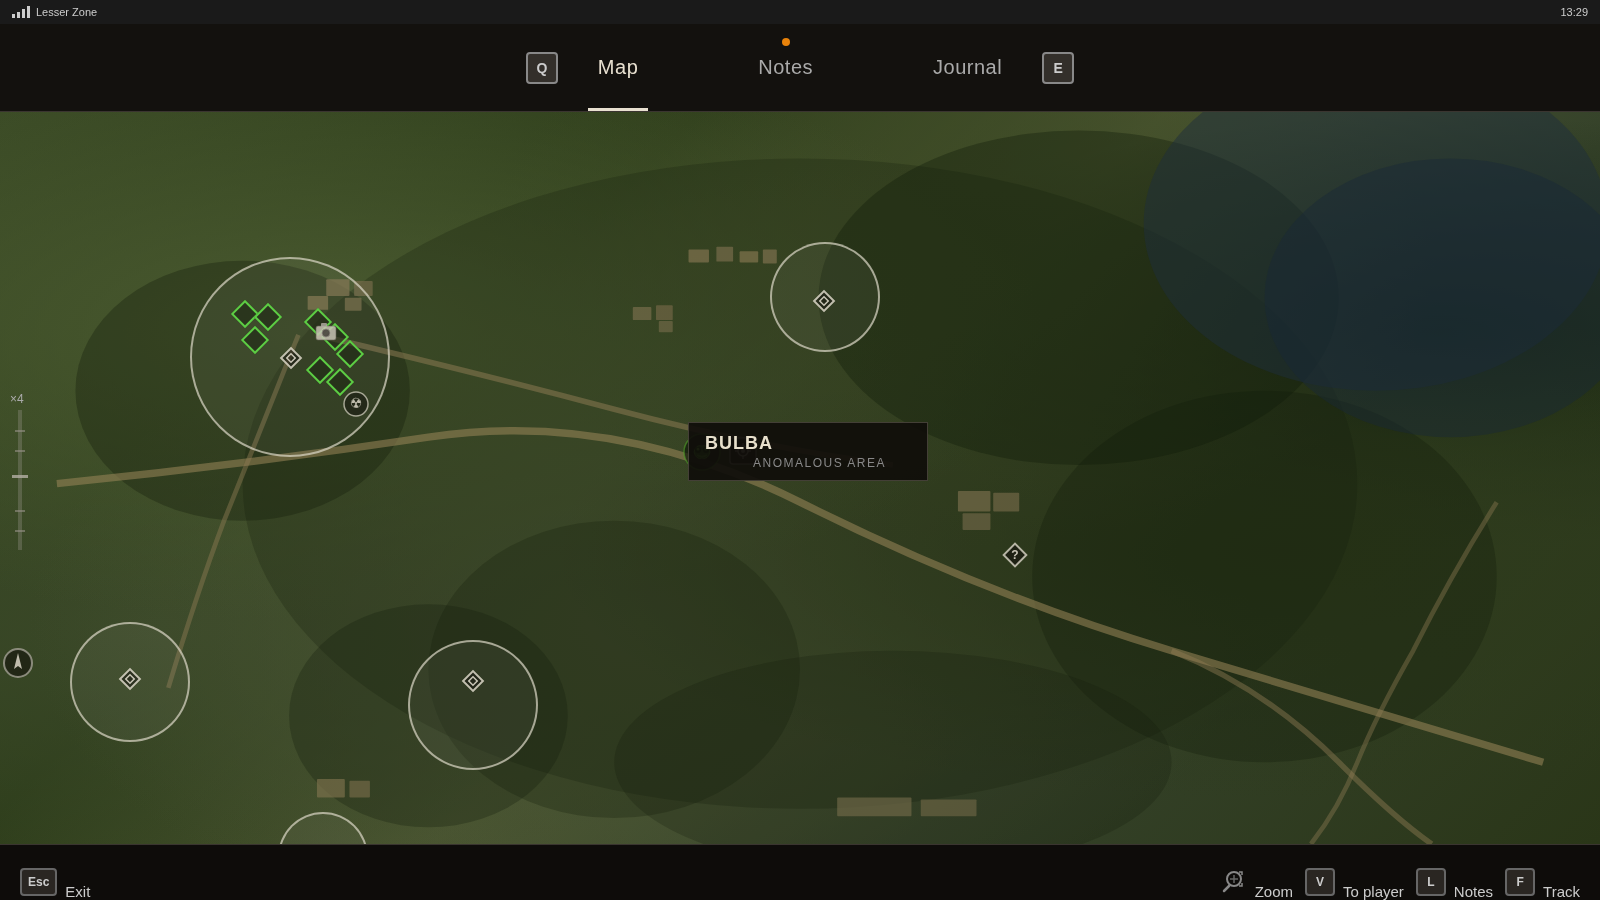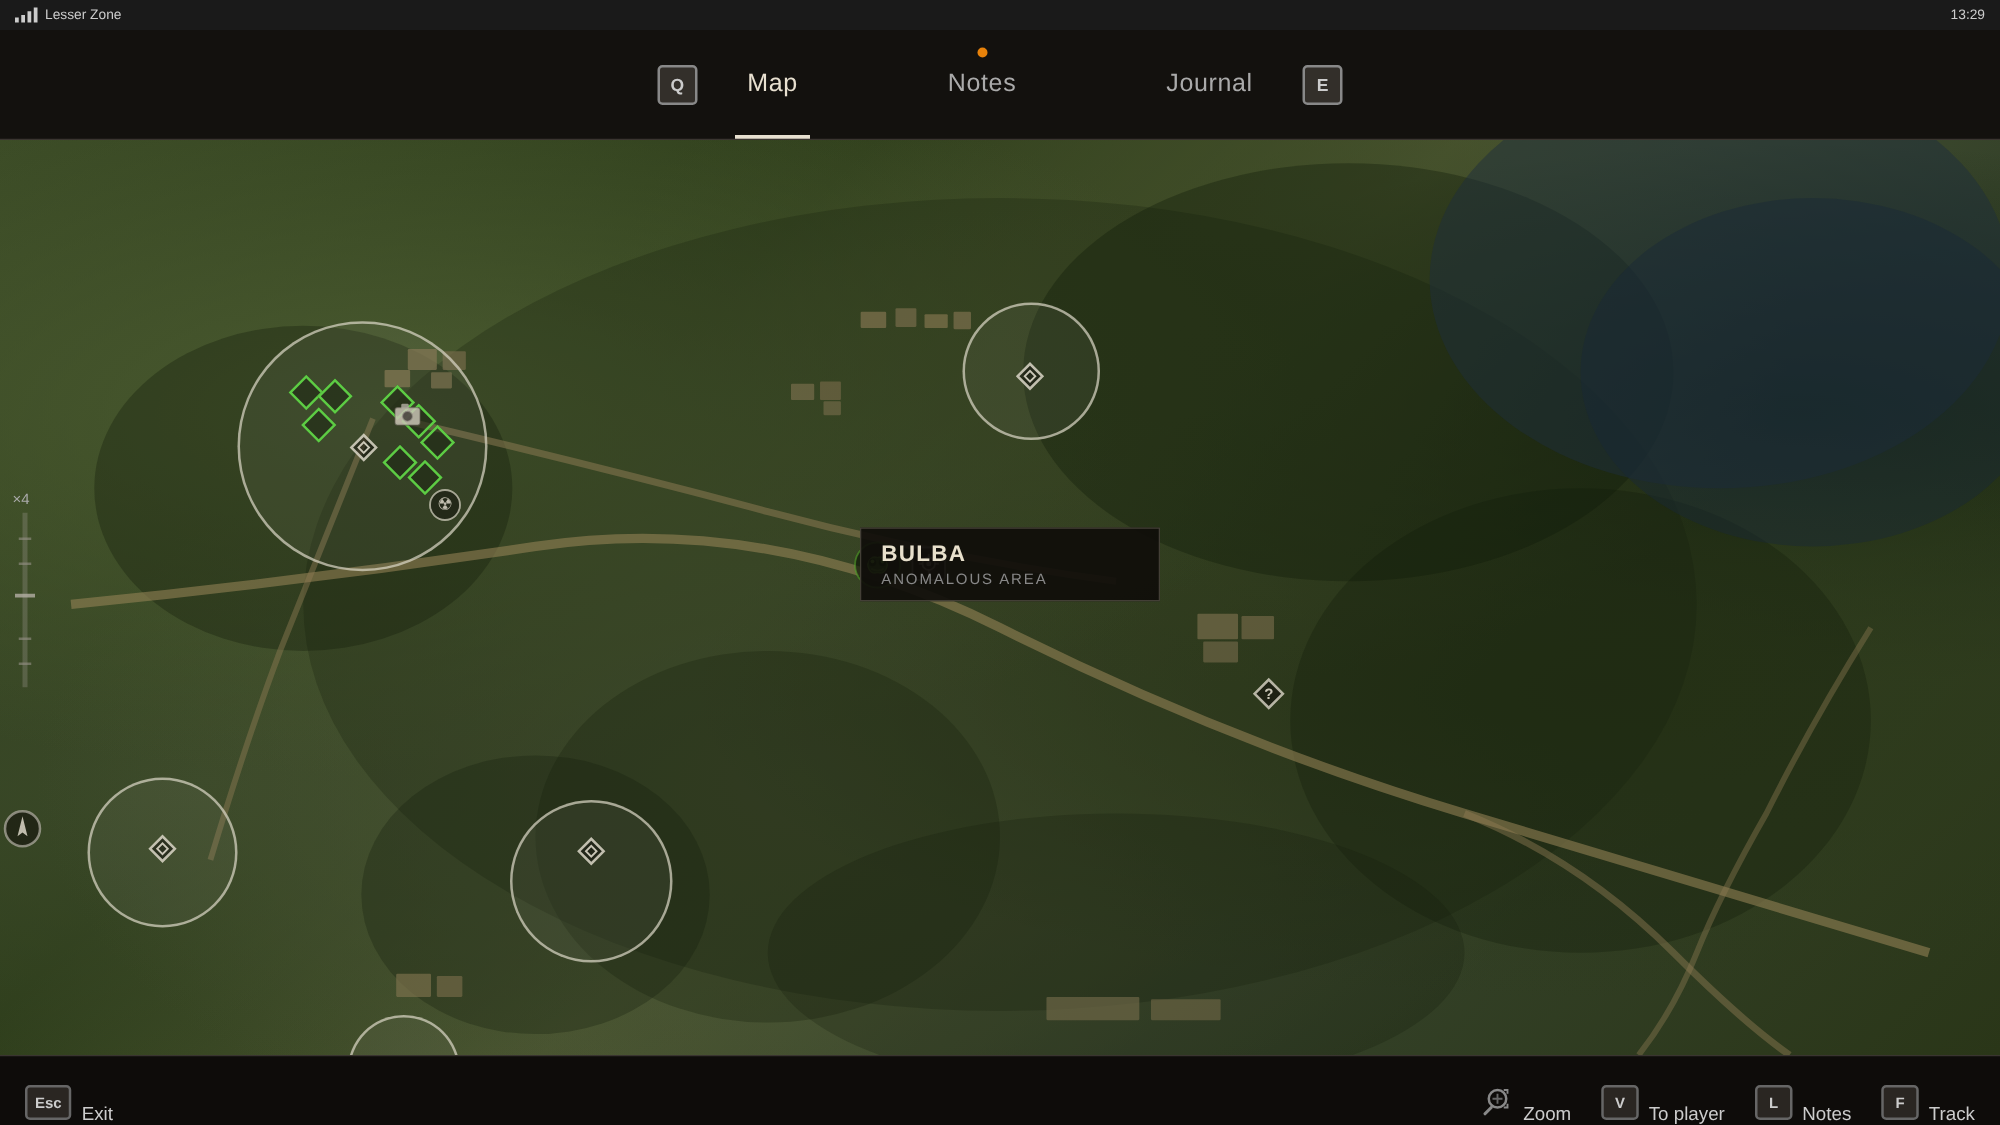--- a/index.html
+++ b/index.html
@@ -149,20 +149,21 @@
       font-size: 18px;
       font-weight: bold;
       color: #e8e0cc;
       letter-spacing: 1px;
     }
     .tooltip-text .type {
       font-size: 12px;
       color: #888;
       letter-spacing: 1.5px;
       margin-top: 2px;
+      margin-left: 48px;
     }
 
     
     #zoom-scale {
       position: absolute;
       left: 10px;
       top: 280px;
     }
     .zoom-label {
       color: #aaa;
@@ -207,21 +208,21 @@
 
     .bottom-label {
       color: #ccc;
       font-size: 15px;
       margin-top: 20px;
     }
 
     .bottom-right {
       display: flex;
       align-items: center;
-      gap: 24px;
+      gap: 12px;
     }
 
     
     #map-svg {
       position: absolute;
       top: 0; left: 0;
       width: 100%;
       height: 100%;
       pointer-events: none;
     }

